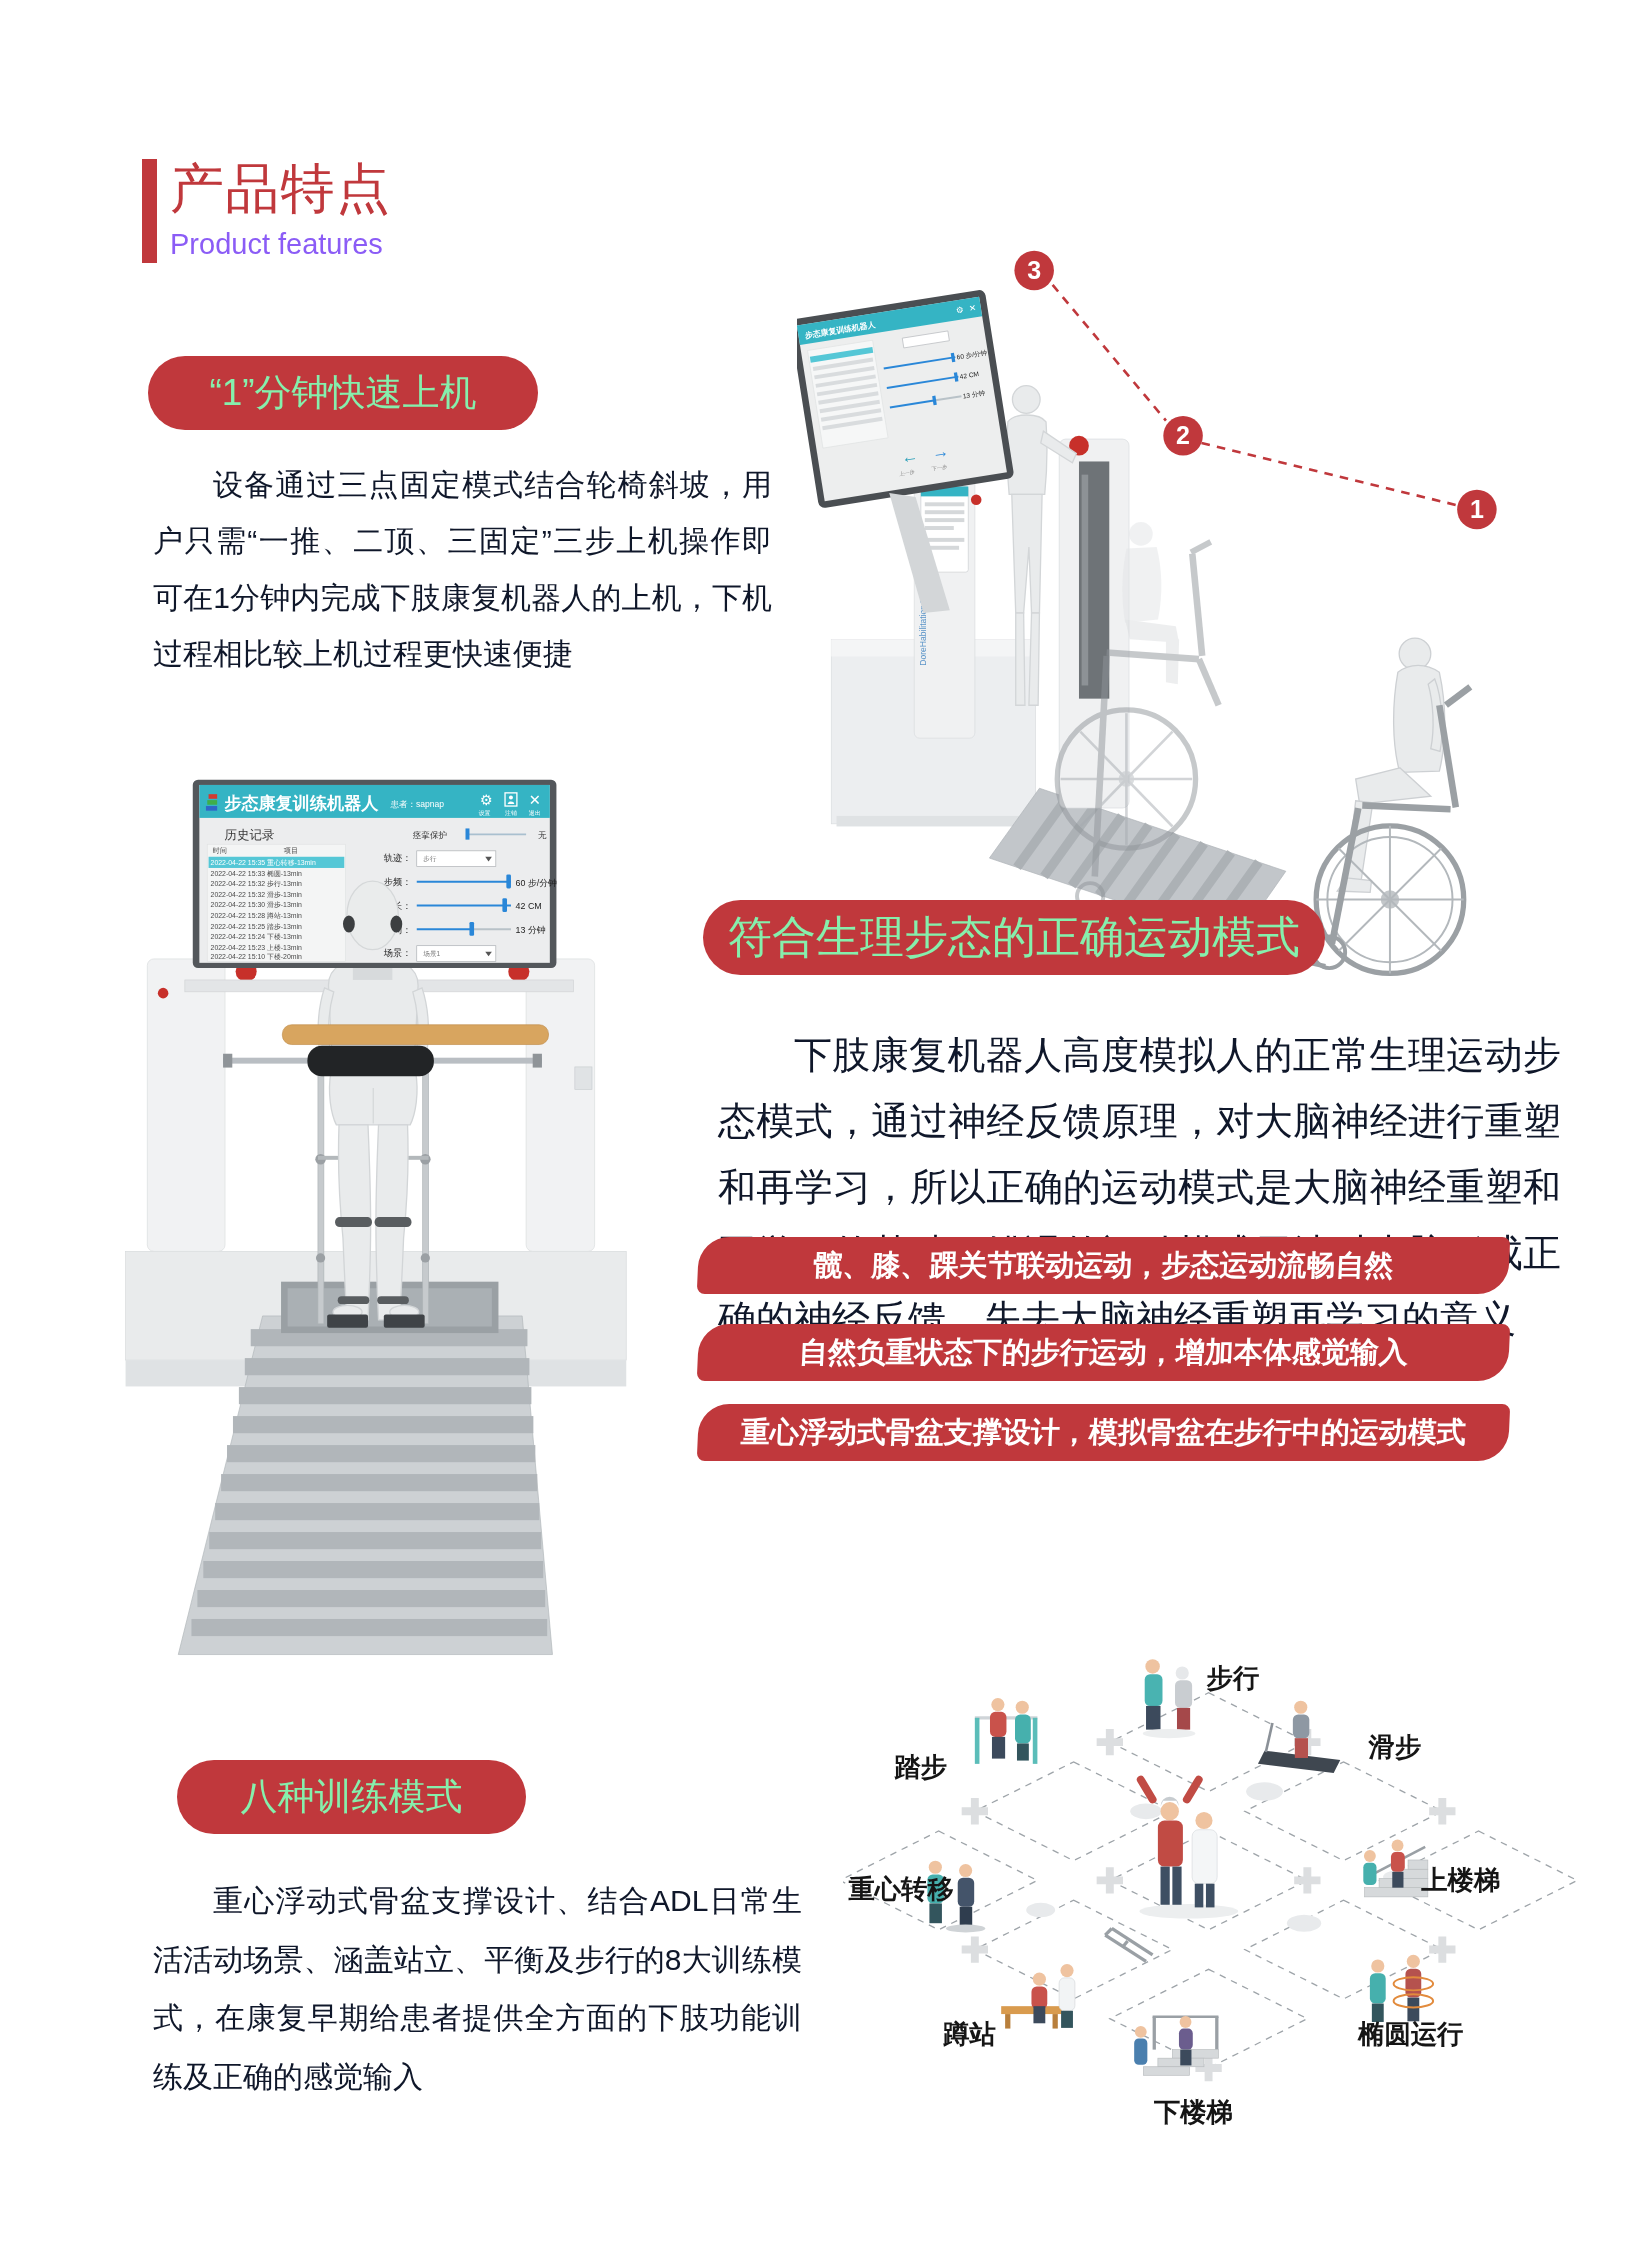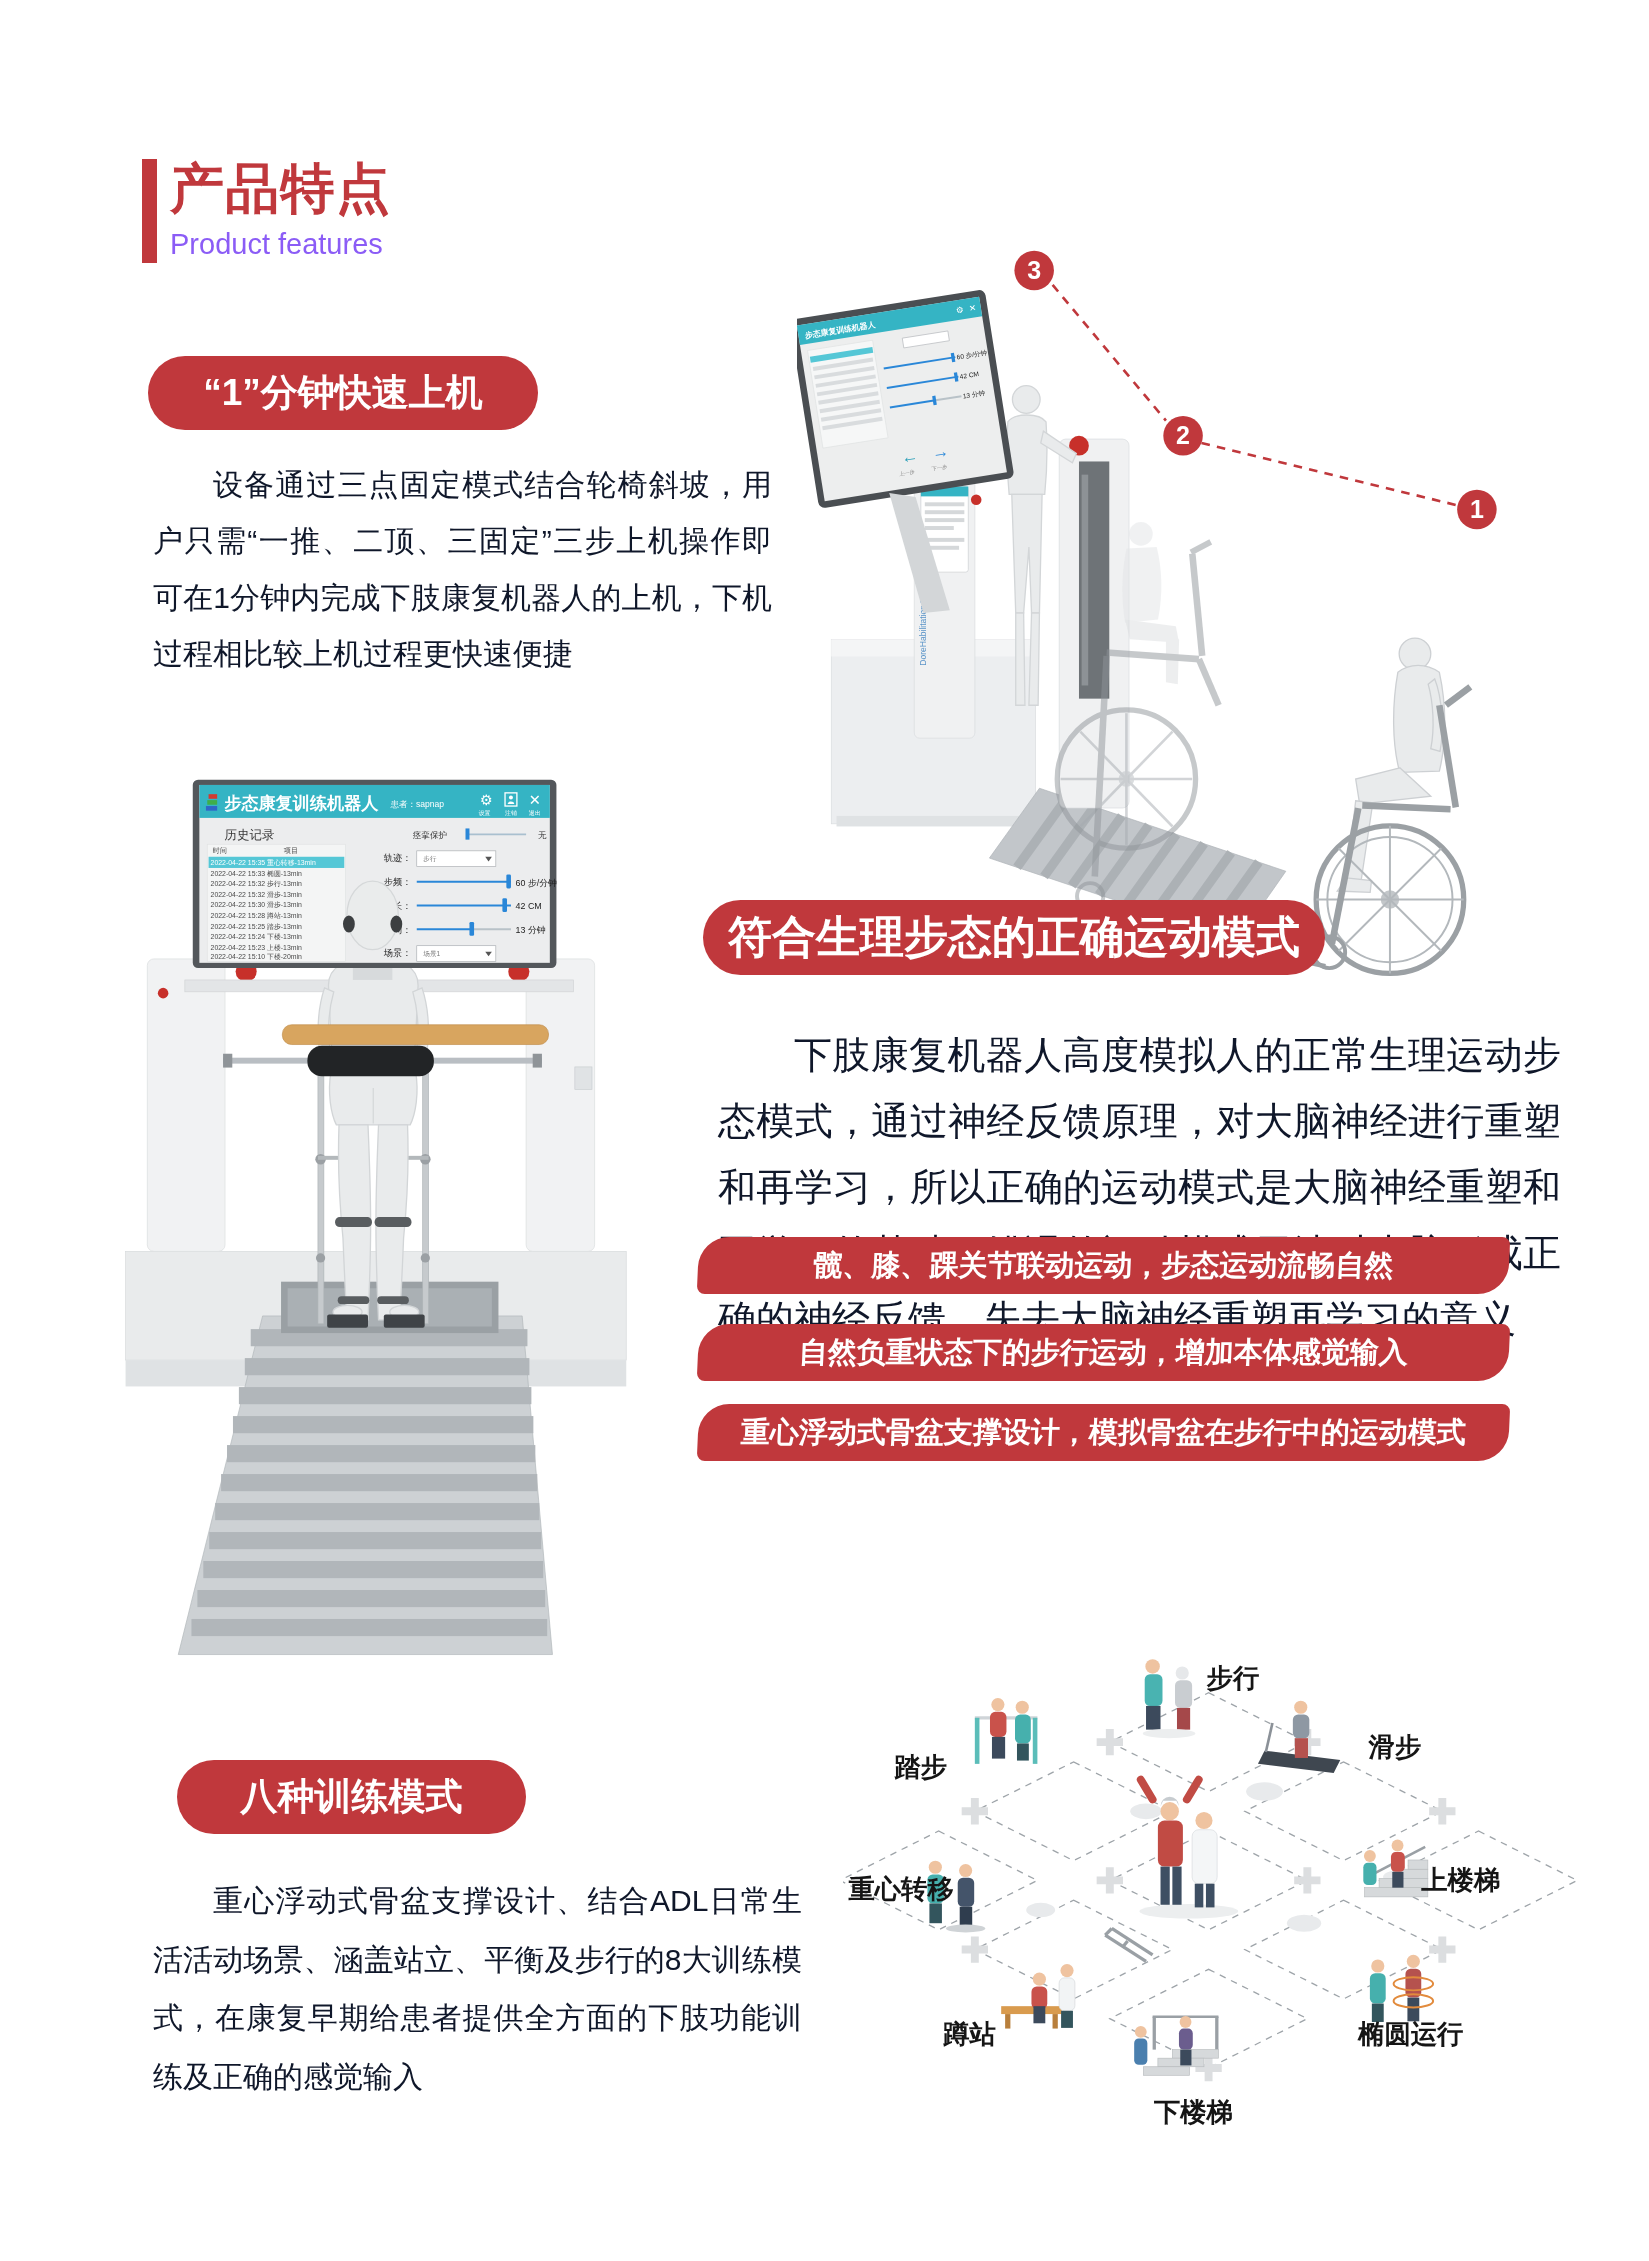--- a/index.html
+++ b/index.html
@@ -1,24 +1,24 @@
 <!DOCTYPE html>
 <html style="font-size:10.5px"><head>
 <meta charset="utf-8">
 <style>
   html,body{margin:0;padding:0;background:#fff;}
   .page{position:relative;width:1649px;height:2261px;background:#ffffff;overflow:hidden;
         font-family:"Liberation Sans","DejaVu Sans",sans-serif;color:#1b1b1b;}
   .abs{position:absolute;}
   
   .title-bar{left:142px;top:159px;width:14.5px;height:104px;background:#c0383c;}
-  .page-title{left:170px;top:153px;font-size:54px;font-weight:bold;color:#c0383c;letter-spacing:1.3px;}
+  .page-title{left:170px;top:153px;font-size:54px;font-weight:normal;color:#c0383c;letter-spacing:1.3px;}
   .page-sub{left:170px;top:228px;font-size:29px;color:#8b5cf6;}
   
-  .pill{background:#c0383c;color:#ffffff;font-weight:bold;border-radius:658px;
+  .pill{background:#c0383c;color:#86efac;font-weight:normal;border-radius:658px;
         display:flex;align-items:center;justify-content:center;text-align:center;}
   .pill1{left:148px;top:356px;width:390px;height:74px;font-size:37px;}
   .pill2{left:703px;top:900px;width:622px;height:75px;font-size:44px;}
   .pill3{left:177px;top:1760px;width:349px;height:74px;font-size:37px;}
   
   .para{font-size:30px;line-height:1.88;text-align:justify;text-indent:2em;color:#0f172a;}
   .para1{left:153px;top:457px;width:619px;}
   .para2{left:718px;top:1022px;width:843px;font-size:38px;line-height:1.74;}
   .para3{left:153px;top:1872px;width:649px;line-height:1.95;}
   

